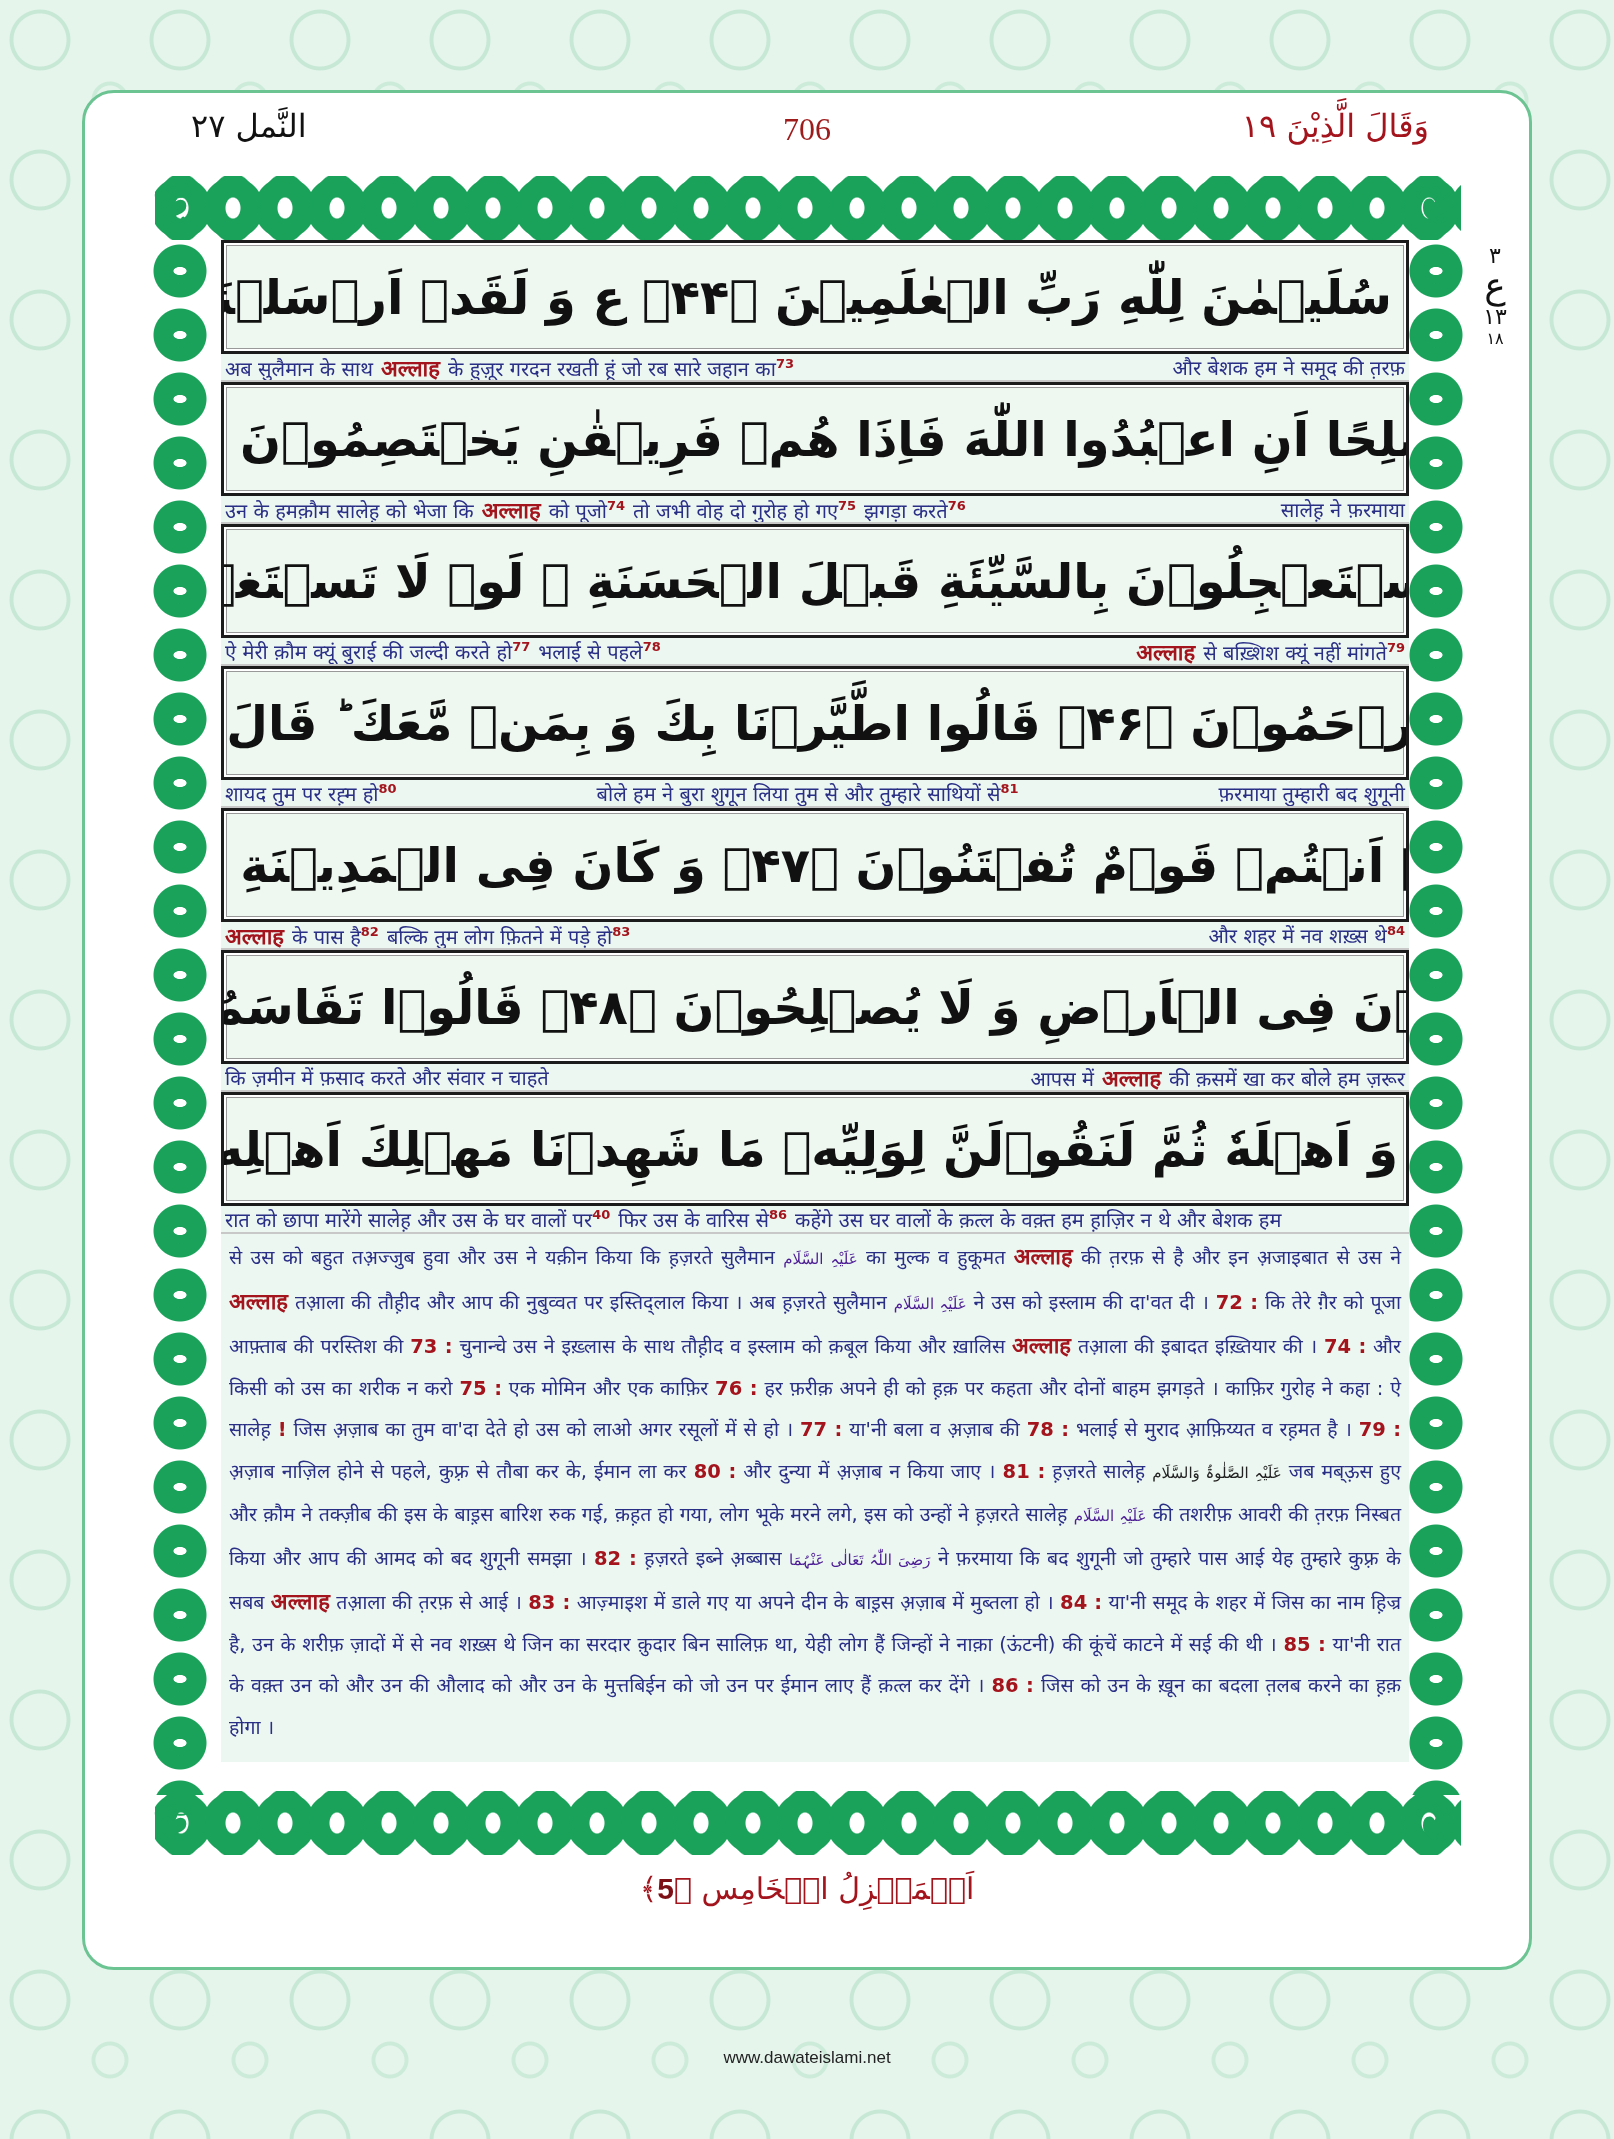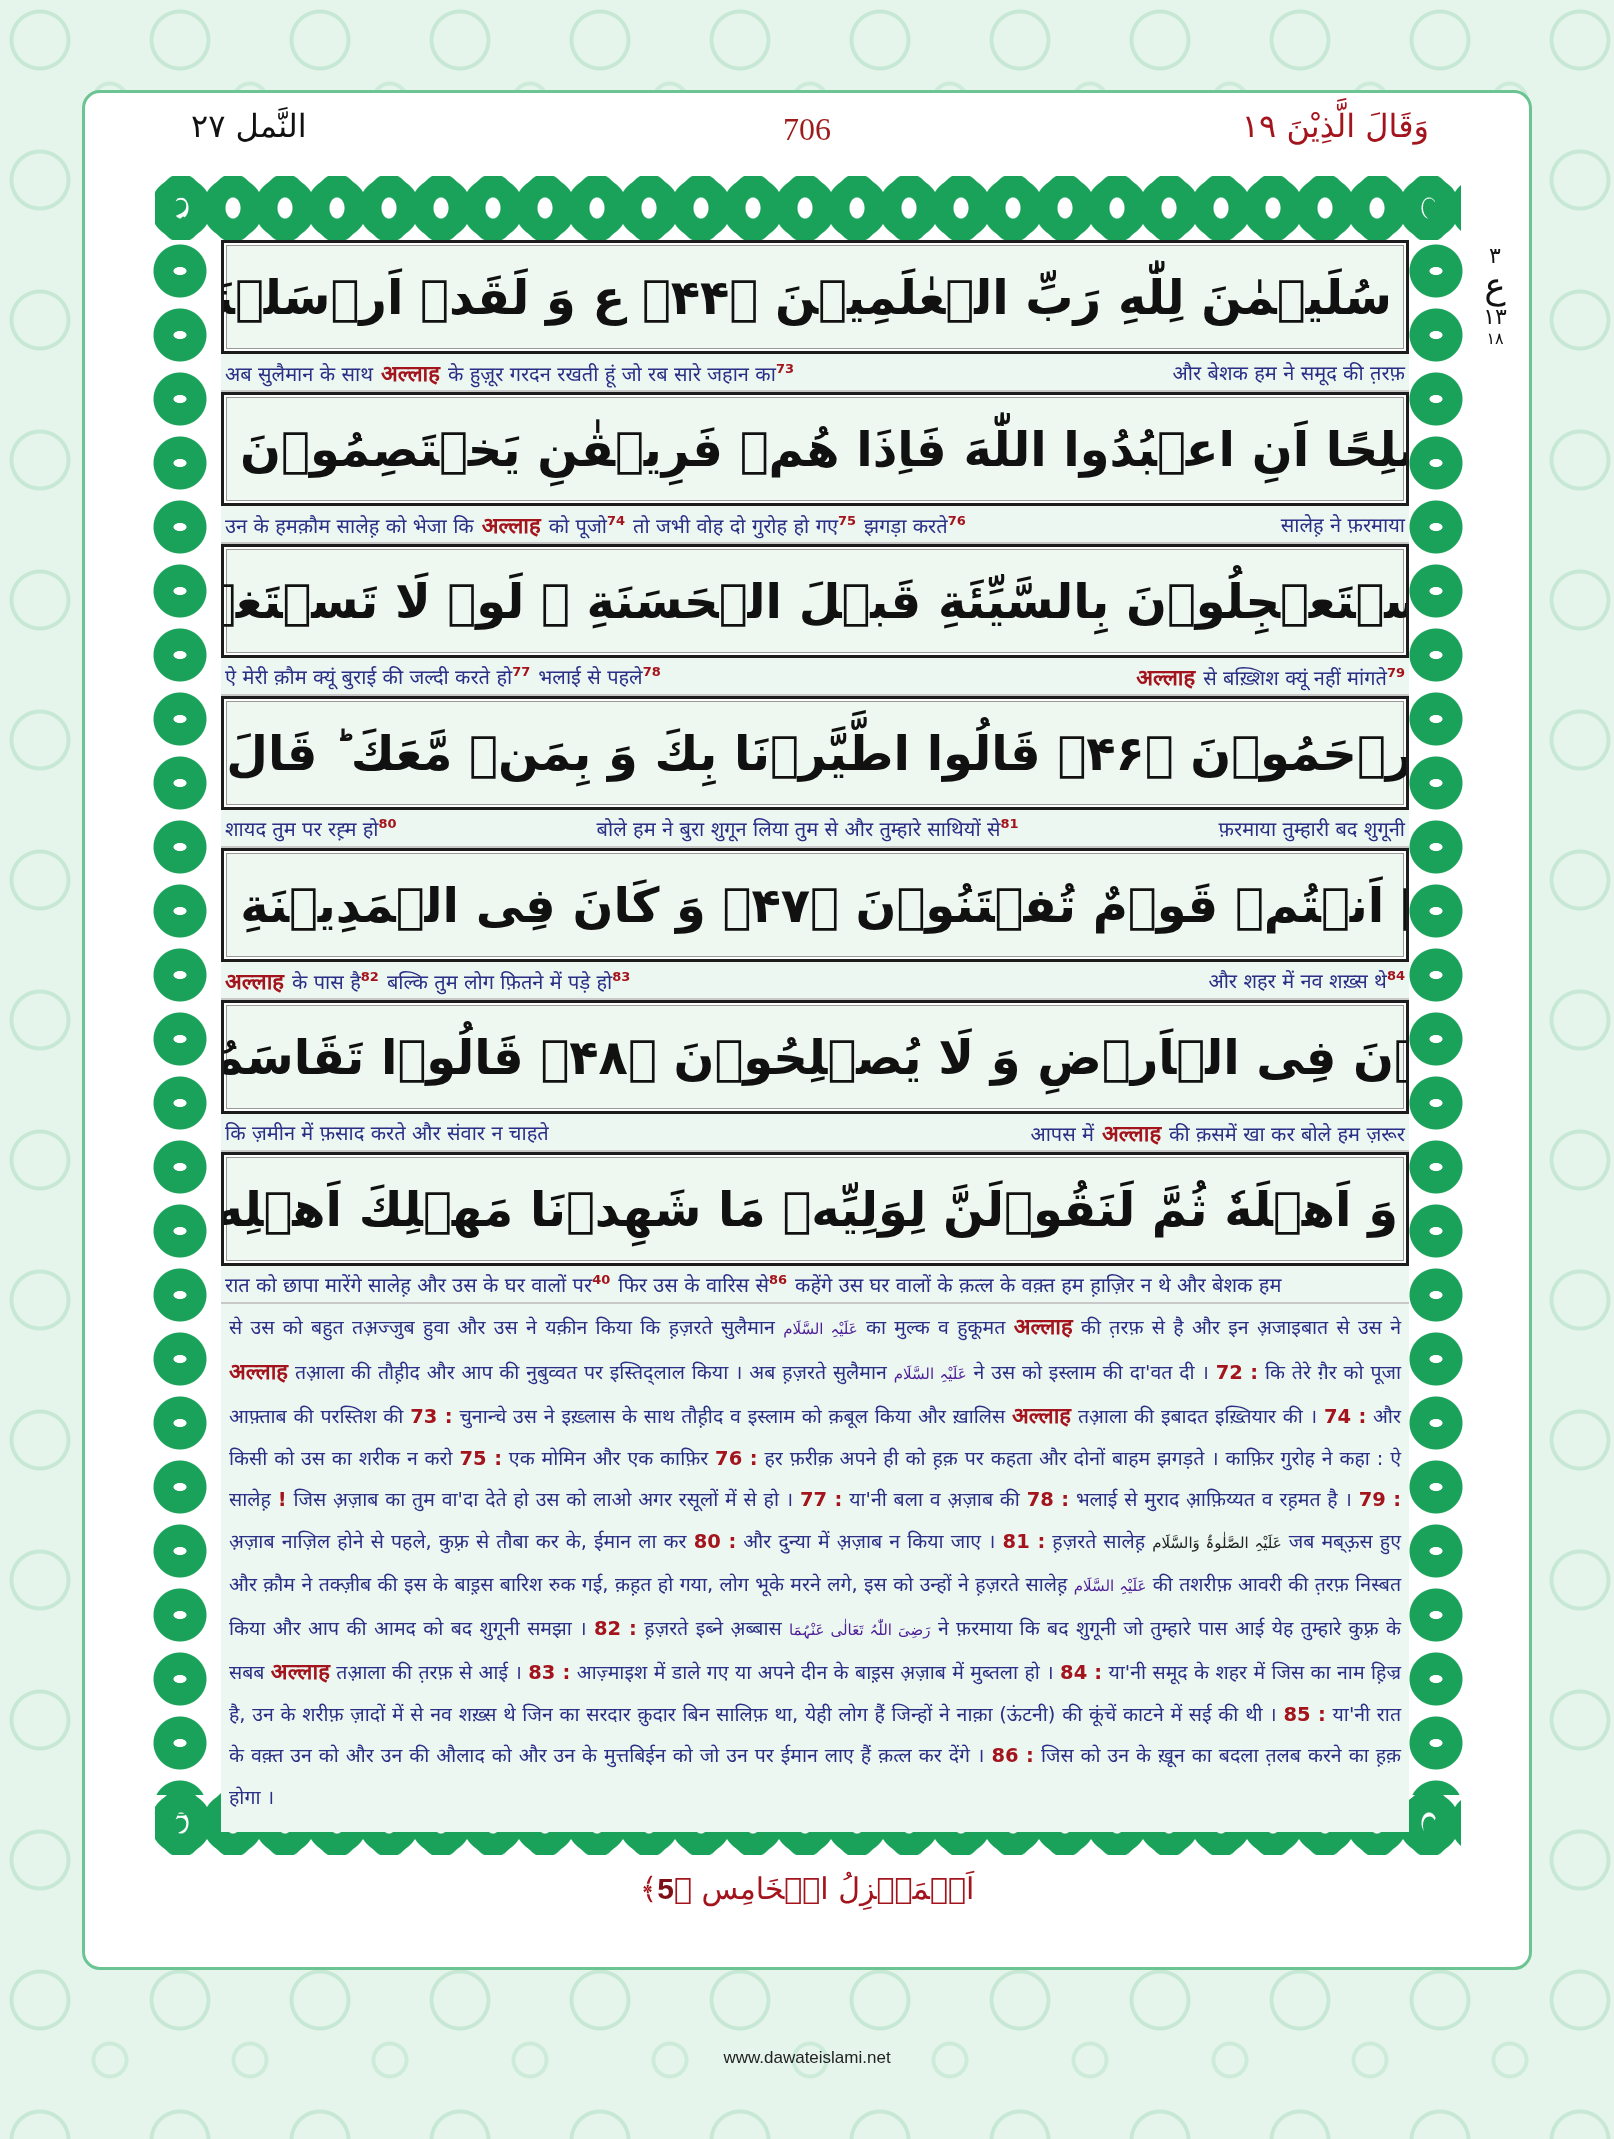--- a/index.html
+++ b/index.html
@@ -8,21 +8,21 @@
     background-color: #e6f5ec;
     background-image:
       radial-gradient(circle at 40px 40px, transparent 26px, #c7e8d5 27px, #c7e8d5 30px, transparent 31px),
       radial-gradient(circle at 110px 100px, transparent 14px, #cdebd9 15px, #cdebd9 18px, transparent 19px);
     background-size: 140px 140px, 140px 140px;
     font-family: "DejaVu Sans", sans-serif;
     position: relative;
   }
   .page {
     position: absolute; left: 82px; top: 90px; width: 1450px; height: 1880px;
-    background: #ffffff; border: 3px solid #6cc493; border-radius: 18px;
+    background: #ffffff; border: 3px solid #6cc493; border-radius: 32px;
   }
   .header { position: absolute; left: 0; top: 0; width: 100%; height: 70px; }
   .hdr-surah { position: absolute; left: 106px; top: 14px; font-family: "DejaVu Serif", serif; font-size: 32px; color: #111; direction: rtl; }
   .hdr-page { position: absolute; left: 0; width: 100%; top: 18px; text-align: center; font-family: "Liberation Serif", serif; font-weight: normal; font-size: 32px; color: #9e1b1b; }
   .hdr-para { position: absolute; right: 100px; top: 14px; font-family: "DejaVu Serif", serif; font-size: 32px; color: #a3141d; direction: rtl; }
 
   .frame-band {
     position: absolute; height: 64px;
     background-image:
       radial-gradient(ellipse 20px 28px at 50% 50%, #ffffff 0 7px, #1aa25a 8px 24px, transparent 25px),
@@ -44,21 +44,21 @@
 
   .content { position: absolute; left: 136px; top: 147px; width: 1188px; }
   .verse-box {
     height: 114px; background: #eef8f1; border: 3px solid #1c1c1c;
     display: flex; align-items: center; justify-content: center;
     direction: rtl; font-family: "DejaVu Sans", sans-serif; font-weight: bold;
     font-size: 48px; color: #111; white-space: nowrap; overflow: hidden;
     box-shadow: inset 0 0 0 2px #ffffff, inset 0 0 0 3px #999;
   }
   .trans-line {
-    height: 38px; background: #edf7f1; border-bottom: 2px solid #c8c8c8;
+    height: 28px; background: #edf7f1; border-bottom: 2px solid #c8c8c8;
     display: flex; justify-content: space-between; align-items: center;
     font-family: "DejaVu Sans", sans-serif; font-size: 20px; color: #2a2f86;
     padding: 0 4px; white-space: nowrap; overflow: hidden;
   }
   .trans-line .seg { display: inline-flex; gap: 8px; align-items: baseline; }
   .allah { color: #a3141d; font-weight: bold; font-family: "DejaVu Serif", serif; font-size: 22px; }
   sup { color: #a3141d; font-size: 13px; font-weight: bold; }
 
   .notes {
     background: #edf7f1; padding: 2px 8px 14px 8px;

